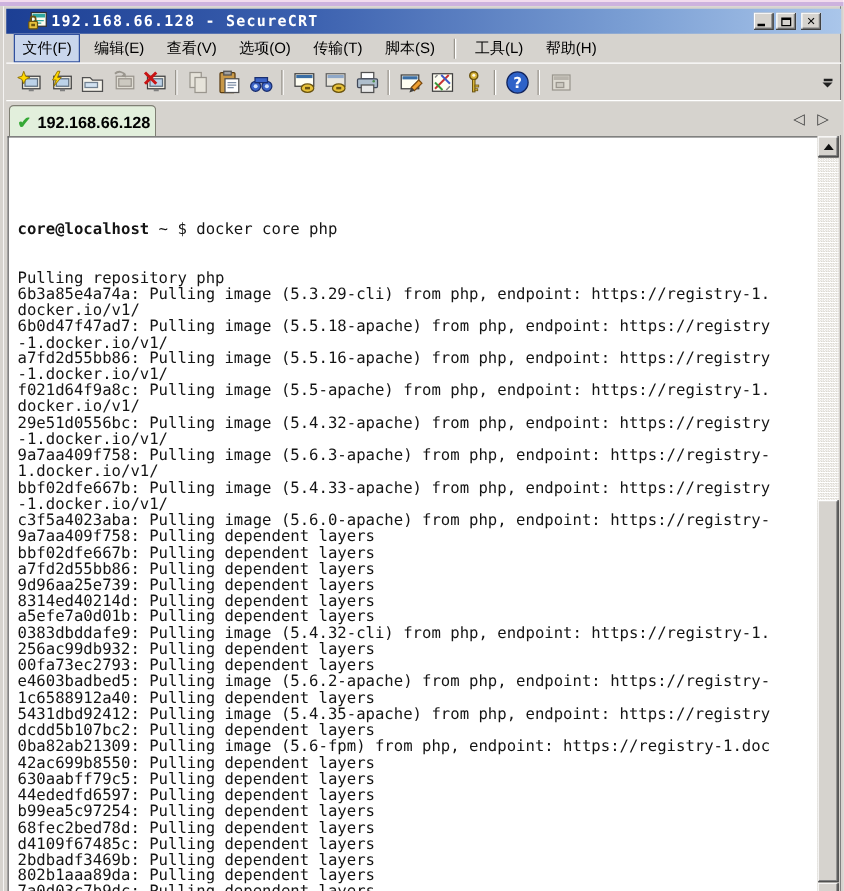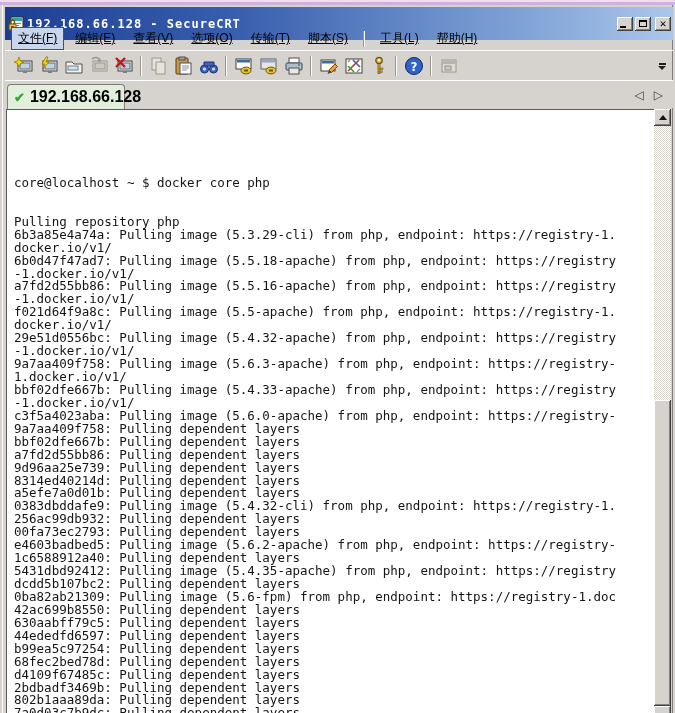--- a/index.html
+++ b/index.html
@@ -8,40 +8,40 @@
 
   
   .desktop-strip { position:absolute; left:0; top:0; width:675px; height:6px;
     background:linear-gradient(#f2dcee 0 2px, #cdb2de 2px 5px, #e8e4e0 5px 6px); }
 
   
   .window { position:absolute; left:0; top:5px; width:675px; height:708px; background:#d6d3ce;
     border-left:2px solid #d6d3ce; border-right:2px solid #d6d3ce;
     box-shadow: inset 1px 0 #fff, inset -1px 0 #808080; }
 
-  .titlebar { position:absolute; left:3px; top:2px; width:668px; height:33px;
+  .titlebar { position:absolute; left:3px; top:2px; width:668px; height:20px;
     background:linear-gradient(90deg,#1c3f94 0%, #3a5fae 35%, #7b9fd4 75%, #aac6ea 100%);
-    display:flex; align-items:center; padding:0 2px; }
+    display:flex; align-items:center; padding:0 16px; }
   .titlebar .app-icon { width:16px; height:16px; margin:0 3px 0 1px; flex:0 0 auto; }
   .title-text { color:#fff; font-family:"DejaVu Sans Mono",monospace; font-weight:bold;
     font-size:12px; letter-spacing:1px; white-space:nowrap; flex:1; }
   .win-btns { display:flex; gap:2px; }
   .win-btn { width:16px; height:14px; background:#d6d3ce; position:relative;
     box-shadow: inset -1px -1px #404040, inset 1px 1px #fff, inset -2px -2px #808080;
     display:flex; align-items:center; justify-content:center;
     font:bold 9px "DejaVu Sans Mono",monospace; color:#000; cursor:default; }
   .win-btn.close { margin-left:2px; }
   .glyph-min { position:absolute; left:3px; bottom:3px; width:6px; height:2px; background:#000; }
   .glyph-max { width:8px; height:7px; border:1px solid #000; border-top:2px solid #000; }
   .glyph-close { font-size:11px; line-height:10px; }
 
   
   .menubar { position:absolute; left:3px; top:22px; width:668px; height:23px;
     display:flex; align-items:center; font-size:12px; color:#000; padding-left:6px; }
-  .menu-item { padding:3px 7px; margin-right:4px; white-space:nowrap; cursor:default;text-decoration:underline; }
+  .menu-item { padding:3px 7px; margin-right:4px; white-space:nowrap; cursor:default; }
   .menu-item.hl { border:1px solid #31509e; background:#c9d6ec; padding:2px 6px; }
   .menu-sep { width:2px; height:16px; margin:0 8px 0 4px;
     border-left:1px solid #9a968e; border-right:1px solid #fff; }
 
   
   .toolbar { position:absolute; left:3px; top:45px; width:668px; height:30px;
     display:flex; align-items:center; padding-left:6px;
     border-top:1px solid #fff; }
   .tb-btn { width:25px; height:25px; display:flex; align-items:center; justify-content:center; cursor:default; }
   .tb-sep { width:2px; height:20px; margin:0 4px;
@@ -52,32 +52,32 @@
   .tb-overflow .tri { width:0; height:0; border-left:4px solid transparent;
     border-right:4px solid transparent; border-top:4px solid #202020; }
 
   
   .tabbar { position:absolute; left:3px; top:75px; width:668px; height:28px;
     background:#d6d3ce; border-top:1px solid #fff; }
   .session-tab { position:absolute; left:2px; top:3px; width:118px; height:25px;
     background:#e2efdc; border:1px solid #7f7f74; border-bottom:none;
     border-radius:4px 4px 0 0; display:flex; align-items:center; padding-left:6px; cursor:default; }
   .tab-check { color:#35a835; font-size:13px; font-weight:bold; margin-right:5px; }
-  .tab-label { font-weight:bold; font-size:16px; color:#000; white-space:nowrap; }
+  .tab-label { font-weight:bold; font-size:13px; color:#000; white-space:nowrap; }
   .tab-nav { position:absolute; right:10px; top:7px; display:flex; gap:10px; }
   .tab-nav .nav { font-size:12px; color:#404040; cursor:default; line-height:14px; }
 
   
   .terminal { position:absolute; left:4px; top:104px; width:652px; height:609px;
     background:#fff; border-top:1px solid #5a5a5a; border-left:1px solid #5a5a5a;
     overflow:hidden; padding:41px 0 0 7px; }
   .term-text { font-family:"DejaVu Sans Mono",monospace; font-size:12.5px;
     line-height:12.95px; color:#141414; white-space:pre; }
   .tline { height:12.95px; }
-  .bold { font-weight:normal; }
+  .bold { font-weight:bold; }
 
   
   .scrollbar { position:absolute; right:2px; top:104px; width:17px; height:609px;
     background:#fff;
     background-image:conic-gradient(#d9d5cd 25%, transparent 0 50%, #d9d5cd 0 75%, transparent 0);
     background-size:2px 2px; }
   .sb-btn { position:absolute; left:0; width:17px; height:17px; background:#d6d3ce;
     box-shadow: inset -1px -1px #404040, inset 1px 1px #fff, inset -2px -2px #808080;
     display:flex; align-items:center; justify-content:center; cursor:default; }
   .sb-up { top:0; }

